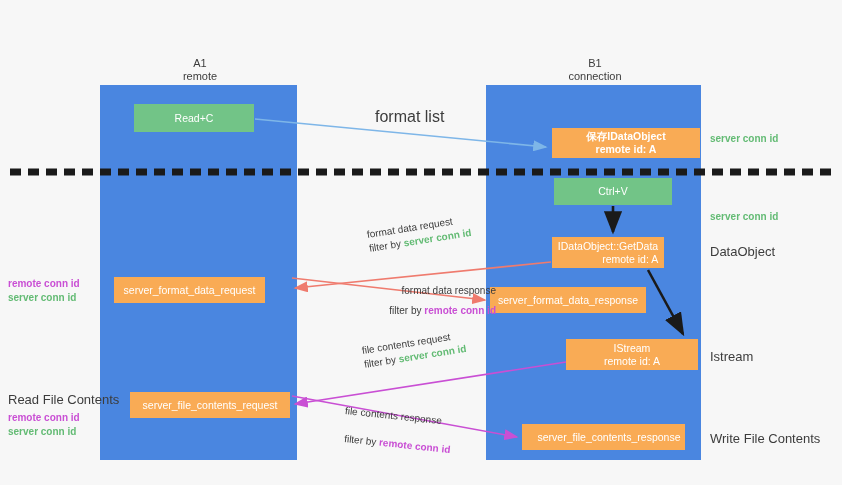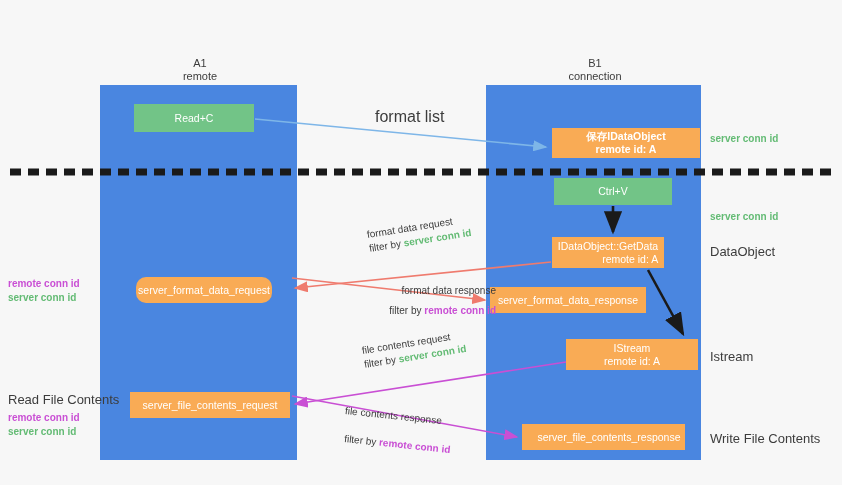--- a/index.html
+++ b/index.html
@@ -43,21 +43,21 @@
     white-space:pre-line;
   }
   .green{background:#72c487;}
   .orange{background:#f9ab55;}
 
   .b-ctrlc{left:134px;top:104px;width:120px;height:28px;}
   .b-ctrlv{left:554px;top:178px;width:118px;height:27px;}
   .b-idataobject{left:552px;top:128px;width:148px;height:30px;font-weight:bold;}
   .b-getdata{left:552px;top:237px;width:112px;height:31px;text-align:right;}
   .b-istream{left:566px;top:339px;width:132px;height:31px;}
-  .b-fmt-req{left:136px;top:277px;width:136px;height:26px;border-radius:10px;}
+  .b-fmt-req{left:114px;top:277px;width:151px;height:26px;}
   .b-fmt-resp{left:490px;top:287px;width:156px;height:26px;}
   .b-file-req{left:130px;top:392px;width:160px;height:26px;}
   .b-file-resp{left:522px;top:424px;width:163px;height:26px;padding-left:11px;}
 
   .edgelabel{
     position:absolute;font-size:16px;line-height:14px;color:#3c3c3c;
     white-space:nowrap;
     text-align:center;
   }
   .rot-up{transform:rotate(-9deg);transform-origin:left center;}

